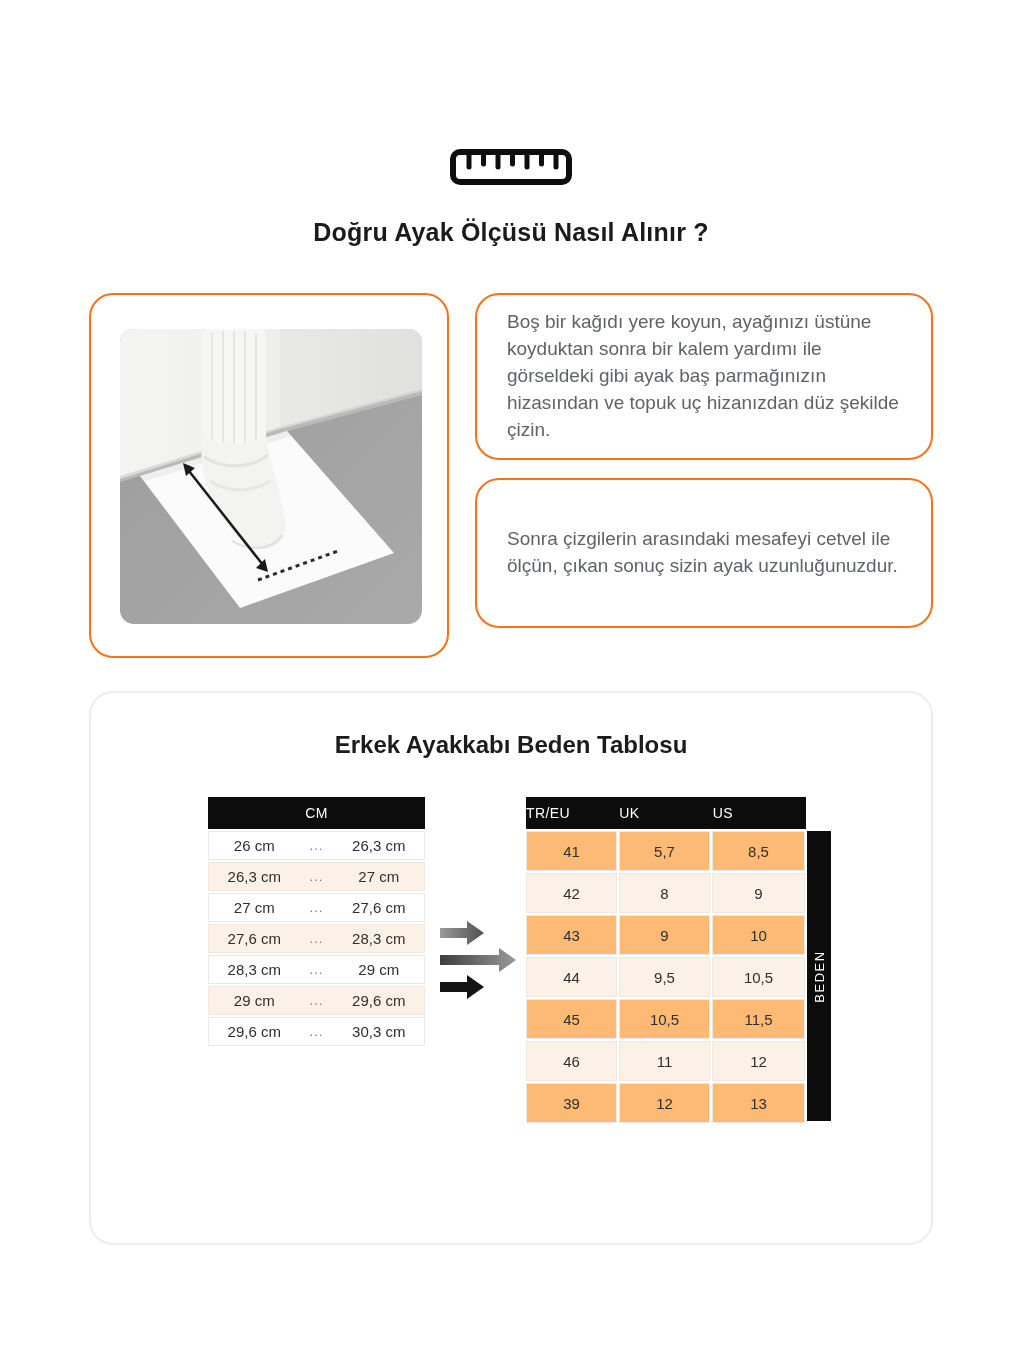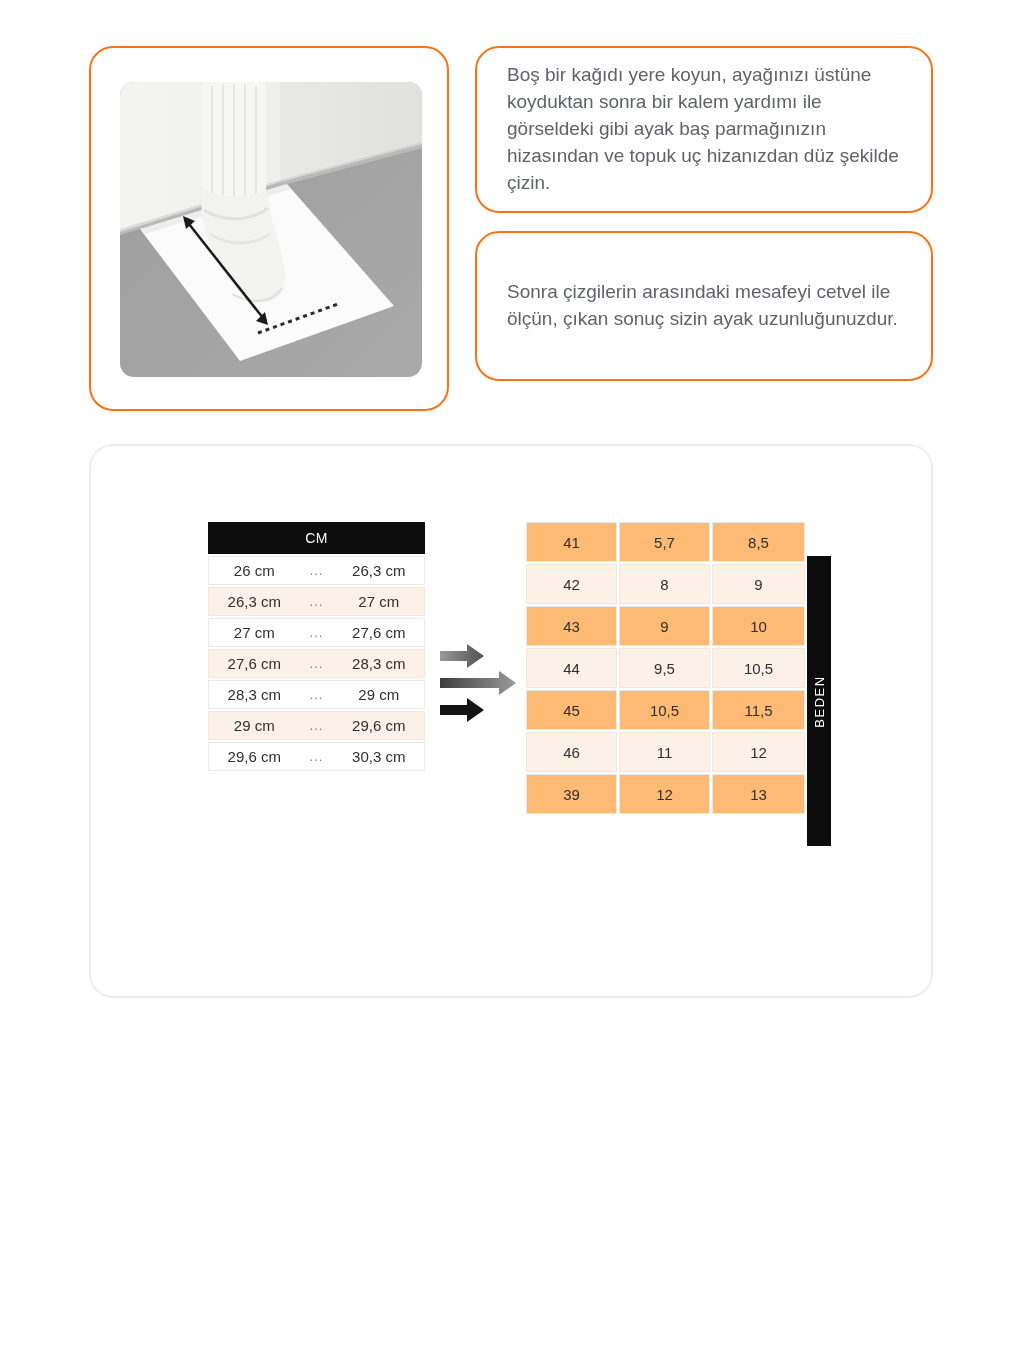--- a/index.html
+++ b/index.html
@@ -90,20 +90,37 @@
   .beden-bar span {
     color:#fff; font-size:13px; letter-spacing:1.5px;
     transform:rotate(-90deg); white-space:nowrap;
   }
 </style>
 </head>
 <body>
 
 <div class="page">
 
+  <div class="hdr">
+    <span class="ruler">
+      <svg width="124" height="38" viewBox="0 0 124 38">
+        <rect x="4" y="4" width="116" height="30" rx="7" fill="#ffffff" stroke="#0e0e0e" stroke-width="6"></rect>
+        <g stroke="#0e0e0e" stroke-width="5" stroke-linecap="round">
+          <line x1="20" y1="7" x2="20" y2="19"></line>
+          <line x1="34.5" y1="7" x2="34.5" y2="16"></line>
+          <line x1="49" y1="7" x2="49" y2="19"></line>
+          <line x1="63.5" y1="7" x2="63.5" y2="16"></line>
+          <line x1="78" y1="7" x2="78" y2="19"></line>
+          <line x1="92.5" y1="7" x2="92.5" y2="16"></line>
+          <line x1="107" y1="7" x2="107" y2="19"></line>
+        </g>
+      </svg>
+    </span>
+    <div class="page-title">Doğru Ayak Ölçüsü Nasıl Alınır ?</div>
+  </div>
 
   <div class="howto">
 
     <div class="card photo-card">
       <div class="photo-wrap">
         <svg width="302" height="295" viewBox="0 0 302 295">
           <defs>
             <linearGradient id="wallg" x1="0" y1="0" x2="1" y2="0">
               <stop offset="0" stop-color="#f4f4f3"></stop>
               <stop offset="0.55" stop-color="#eeeeed"></stop>
@@ -153,20 +170,21 @@
       <div class="card text-card c1">
         <p>Boş bir kağıdı yere koyun, ayağınızı üstüne koyduktan sonra bir kalem yardımı ile görseldeki gibi ayak baş parmağınızın hizasından ve topuk uç hizanızdan düz şekilde çizin.</p>
       </div>
       <div class="card text-card c2">
         <p>Sonra çizgilerin arasındaki mesafeyi cetvel ile ölçün, çıkan sonuç sizin ayak uzunluğunuzdur.</p>
       </div>
     </div>
   </div>
 
   <div class="sizes-box">
+    <div class="sizes-title">Erkek Ayakkabı Beden Tablosu</div>
 
     <div class="tables">
 
       <div class="tbl cm-table">
         <div class="tbl-head">CM</div>
 
         <div class="cm-row">
           <span class="v">26 cm</span>
             <span class="dots">...</span>
             <span class="v">26,3 cm</span>
@@ -216,20 +234,25 @@
             </linearGradient>
           </defs>
           <path d="M2,12 h27 v-7 l17,12 -17,12 v-7 h-27 z" fill="url(#a1)"></path>
           <path d="M2,39 h59 v-7 l17,12 -17,12 v-7 h-59 z" fill="url(#a2)"></path>
           <path d="M2,66 h27 v-7 l17,12 -17,12 v-7 h-27 z" fill="#141414"></path>
         </svg>
       </div>
 
       <div class="size-group">
         <div class="tbl size-table">
+          <div class="size-head-row tbl-head">
+            <span class="hcell">TR/EU</span>
+            <span class="hcell">UK</span>
+            <span class="hcell">US</span>
+          </div>
 
           <div class="size-row">
             <span class="size-cell">41</span>
               <span class="size-cell">5,7</span>
               <span class="size-cell">8,5</span>
           </div>
           <div class="size-row alt">
             <span class="size-cell">42</span>
               <span class="size-cell">8</span>
               <span class="size-cell">9</span>

